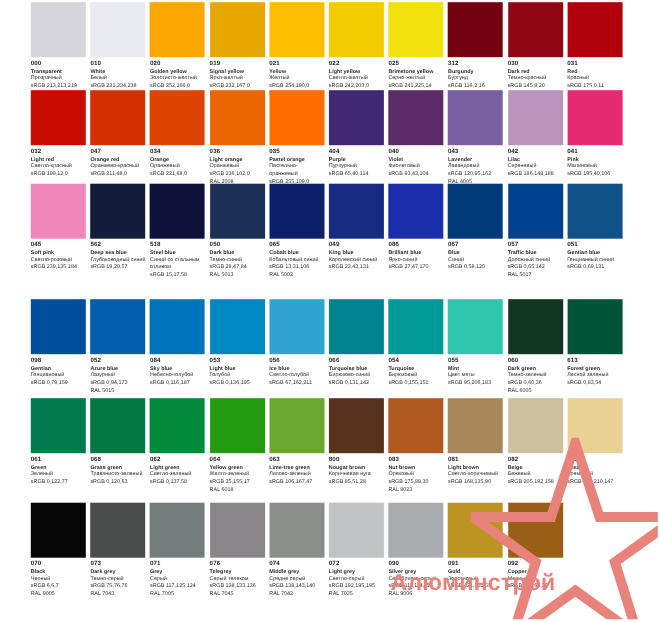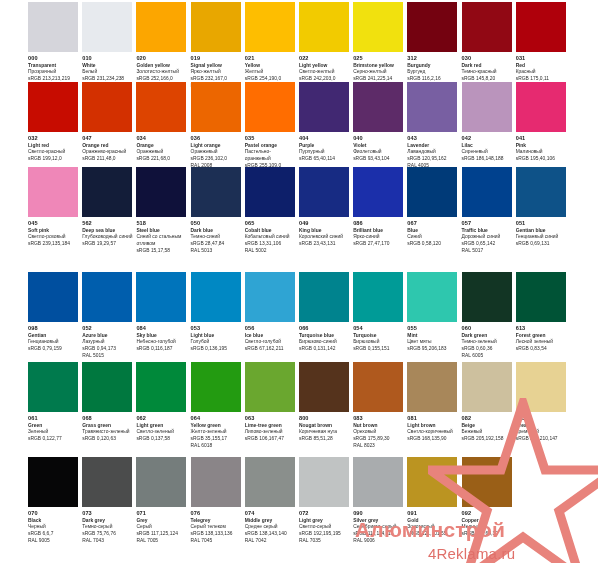--- a/index.html
+++ b/index.html
@@ -660,15 +660,14 @@
         </div>
       </div>
       <div class="cell"></div>
     </div>
 
   <svg class="wm wm-star" viewBox="0 0 170 165">
     <polygon points="95,5 117,72 188,72 131,113 152,180 95,139 38,180 59,113 2,72 73,72" fill="none" stroke="#e8837c" stroke-width="9" stroke-linejoin="miter"></polygon>
   </svg>
 
   <div class="wm wm-text">Алюминстрой</div>
-  <div class="wm wm-url">4Reklama.ru</div>
 
 </div>
 
 </body></html>

